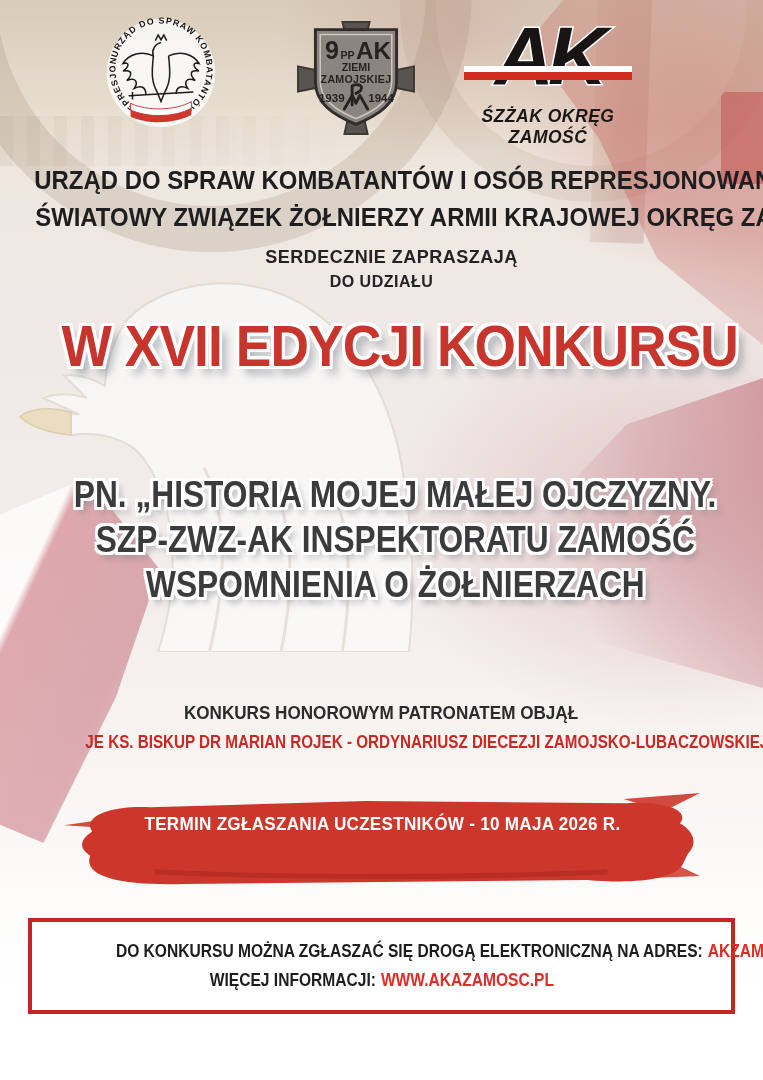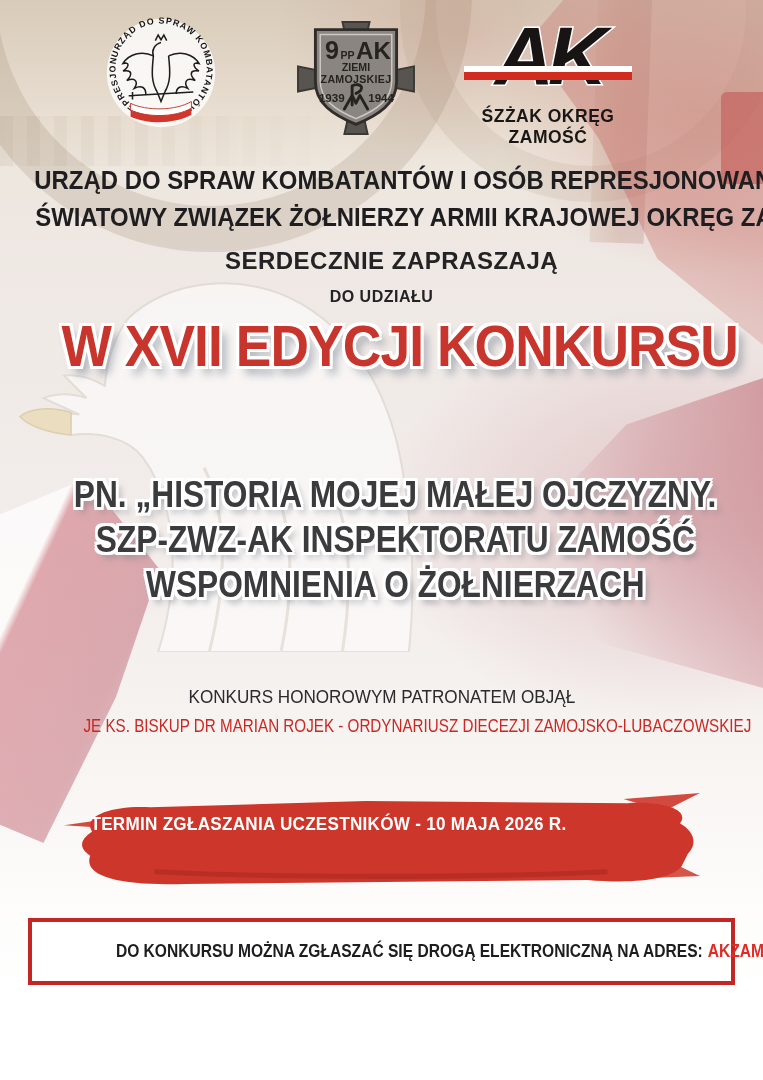--- a/index.html
+++ b/index.html
@@ -41,38 +41,38 @@
     clip-path:polygon(0 10%,30% 0,55% 25%,40% 60%,15% 100%,0 95%);}
   .eagle-svg{left:-30px;top:222px;opacity:.55;}
   .abs{position:absolute;left:0;right:0;text-align:center;}
   .squeeze{display:inline-block;white-space:nowrap;transform-origin:50% 50%;} .sx92{transform:scaleX(.92);} .sx90{transform:scaleX(.90);}
   .sx88{transform:scaleX(.88);} .sx82{transform:scaleX(.82);}
   .sx80{transform:scaleX(.80);}
   .logo{position:absolute;z-index:2;}
   .seal{left:104px;top:16px;}
   .badge{left:296px;top:20px;}
   .ak{left:448px;top:22px;width:200px;text-align:center;}
-  .ak-caption{font-size:17.5px;font-weight:bold;letter-spacing:.5px;color:#191715;margin-top:2px;}
+  .ak-caption{font-size:17.5px;font-weight:bold;letter-spacing:.5px;color:#191715;margin-top:2px;font-style:italic;}
   .organizers{top:162px;font-weight:bold;color:#1e1d1f;}
   .organizers .l{font-size:26px;line-height:37px;}
   .invite{top:247px;font-weight:bold;color:#232224;letter-spacing:.5px;}
-  .invite .l1{font-size:24px;padding-left:20px;}
-  .invite .l2{font-size:16px;margin-top:13px;}
+  .invite .l1{font-size:18px;padding-left:20px;}
+  .invite .l2{font-size:16px;margin-top:5px;}
   .title{top:306px;font-weight:bold;color:#c8352c;letter-spacing:-1px;}
   .title .l{font-size:58px;line-height:80px;margin-left:32px;}
   .outline-red{text-shadow:-3px -3px 0 #fff,3px -3px 0 #fff,-3px 3px 0 #fff,3px 3px 0 #fff,
     -3px 0 0 #fff,3px 0 0 #fff,0 -3px 0 #fff,0 3px 0 #fff,7px 8px 9px rgba(105,118,135,.55);}
   .subject{top:472px;font-weight:bold;color:#3b3a3c;}
   .subject .l{font-size:36px;line-height:45px;}
   .outline-dark{text-shadow:-3px -3px 0 #fff,3px -3px 0 #fff,-3px 3px 0 #fff,3px 3px 0 #fff,
     -3px 0 0 #fff,3px 0 0 #fff,0 -3px 0 #fff,0 3px 0 #fff,5px 6px 7px rgba(120,125,135,.6);margin-left:28px;}
-  .patronage{top:686px;font-weight:normal;}
+  .patronage{top:702px;font-weight:bold;}
   .patronage .intro{font-size:19px;color:#2b2a2c;}
   .patronage .patron{font-size:19px;color:#cb2823;margin-top:7px;}
-  .banner{position:absolute;left:64px;top:791px;width:636px;height:97px;z-index:2;}
+  .banner{position:absolute;left:64px;top:791px;width:636px;height:97px;z-index:2;text-align:center;}
   .banner svg{position:absolute;left:0;top:0;width:100%;height:100%;}
   .banner-text{position:relative;padding-top:18px;font-weight:bold;color:#fff;
     font-size:19px;line-height:30px;letter-spacing:.3px;}
   .contact-box{position:absolute;left:28px;right:28px;top:918px;z-index:2;background:#fff;
     border:4px solid #c22724;text-align:center;padding:14px 4px 16px;
     font-weight:bold;font-size:19px;line-height:29px;color:#1d1c1e;}
   .red-link{color:#e02b26;margin-left:6px;text-decoration:none;cursor:pointer;}
 </style>
 </head>
 <body>
@@ -193,15 +193,18 @@
     </svg>
     <div class="banner-text">
       <div><span class="squeeze sx90">TERMIN ZGŁASZANIA UCZESTNIKÓW - 10 MAJA 2026 R.</span></div>
     </div>
   </div>
 
   <div class="contact-box">
     <div class="contact-line">
       <span class="squeeze sx82"><span>DO KONKURSU MOŻNA ZGŁASZAĆ SIĘ DROGĄ ELEKTRONICZNĄ NA ADRES:</span><span class="red-link">AKZAM@TLEN.PL</span></span>
     </div>
+    <div class="contact-line">
+      <span class="squeeze sx82"><span>WIĘCEJ INFORMACJI:</span><span class="red-link">WWW.AKAZAMOSC.PL</span></span>
+    </div>
   </div>
 
 </div>
 
 </body></html>

